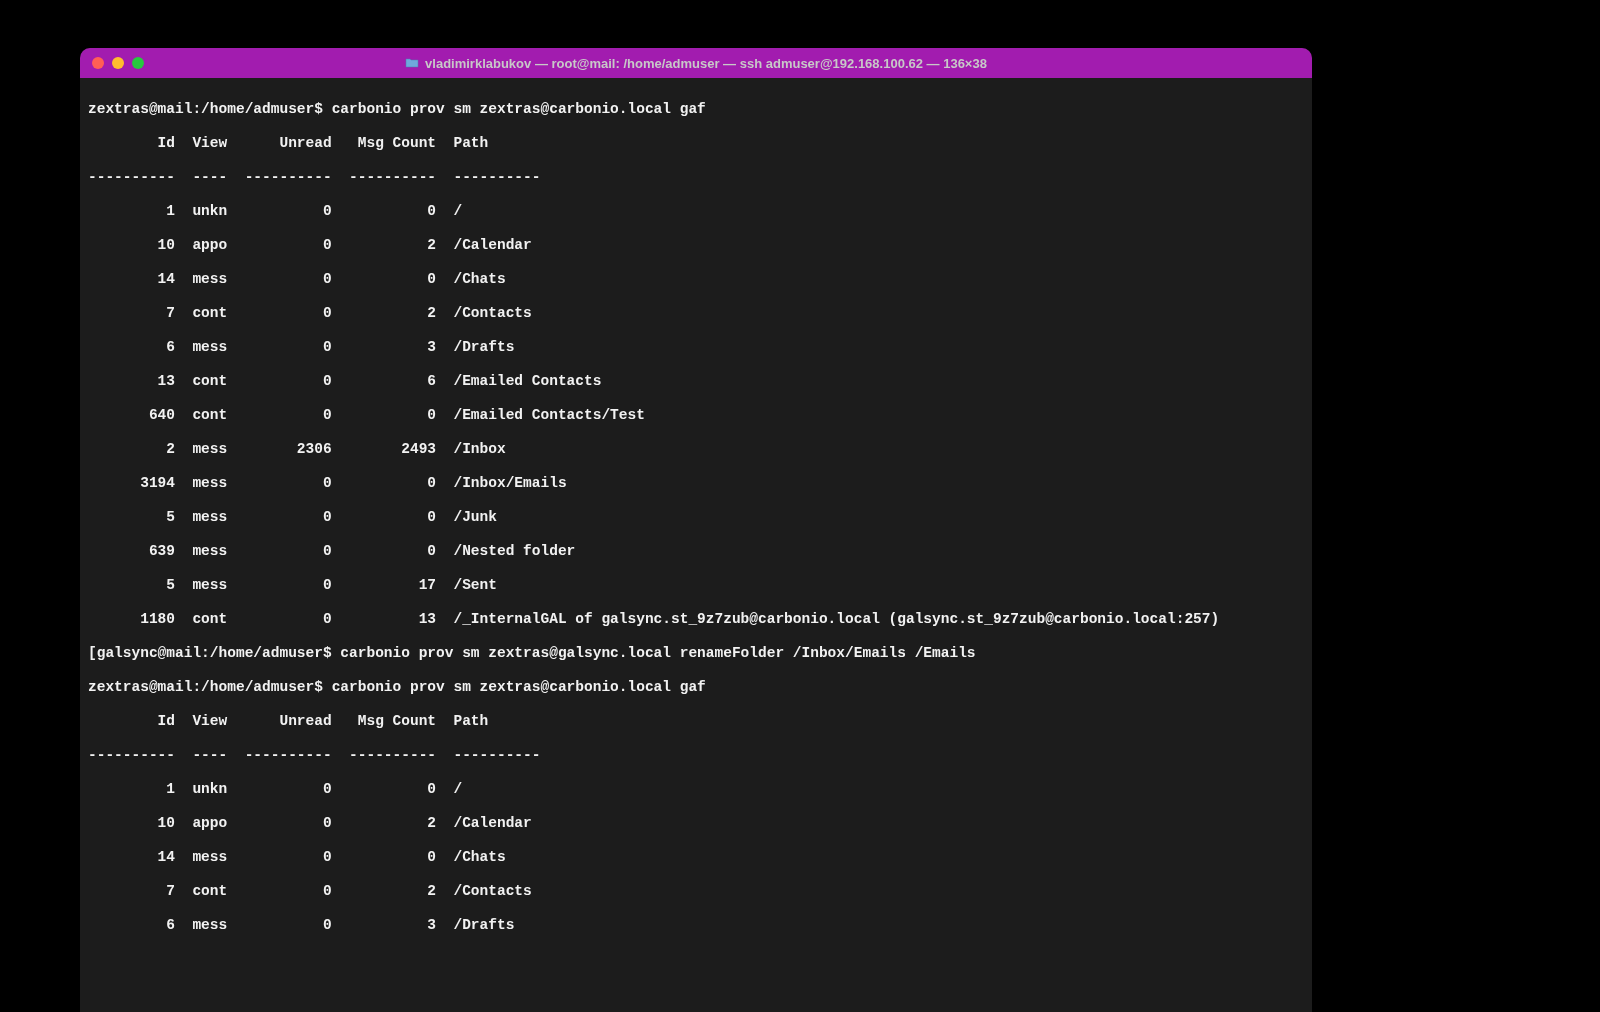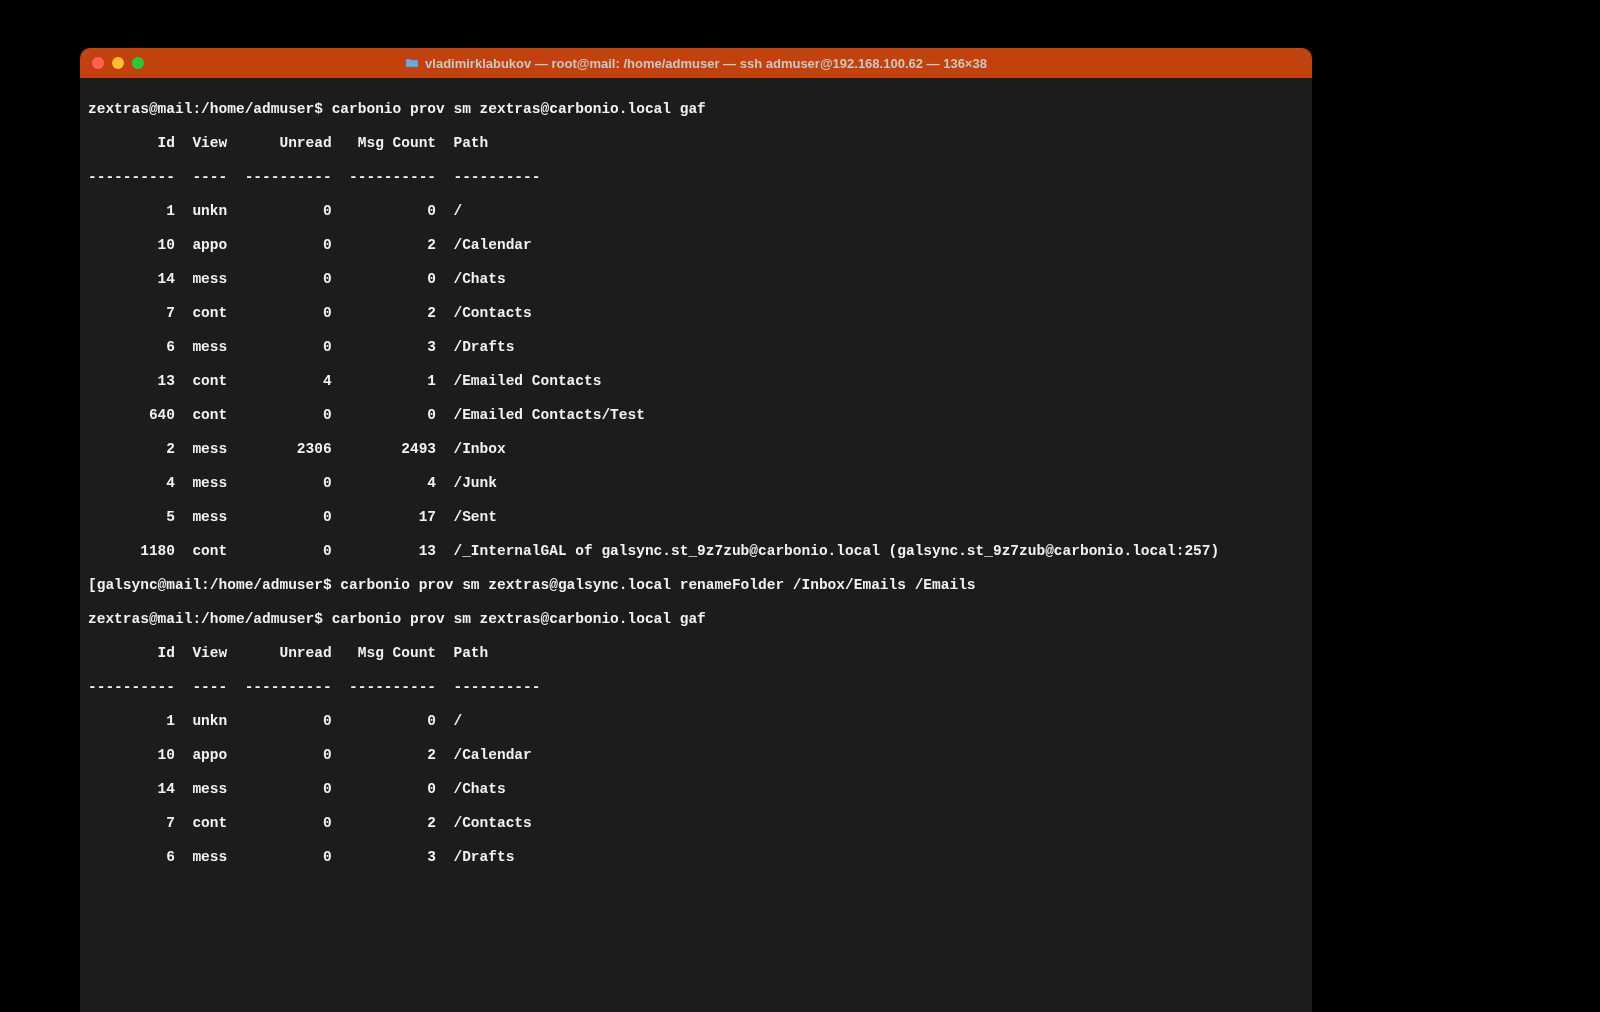--- a/index.html
+++ b/index.html
@@ -17,21 +17,21 @@
     left: 80px;
     top: 48px;
     width: 1232px;
     background: #1c1c1c;
     border-radius: 10px;
     box-shadow: 0 20px 60px rgba(0,0,0,0.8);
     overflow: hidden;
   }
   .titlebar {
     height: 30px;
-    background: #c2410c;
+    background: #a21caf;
     display: flex;
     align-items: center;
     padding: 0 10px;
     position: relative;
   }
   .traffic-lights {
     display: flex;
     gap: 8px;
     position: absolute;
     left: 12px;
@@ -97,24 +97,26 @@
 
   <div class="term-body">
 <div class="term-line"><span>zextras@mail:/home/admuser$ </span><span>carbonio prov sm zextras@carbonio.local gaf</span></div>
 <div class="term-line">        Id  View      Unread   Msg Count  Path</div>
 <div class="term-line">----------  ----  ----------  ----------  ----------</div>
 <div class="term-line">         1  unkn           0           0  /</div>
 <div class="term-line">        10  appo           0           2  /Calendar</div>
 <div class="term-line">        14  mess           0           0  /Chats</div>
 <div class="term-line">         7  cont           0           2  /Contacts</div>
 <div class="term-line">         6  mess           0           3  /Drafts</div>
-<div class="term-line">        13  cont           4           1  /Emailed Contacts</div>
+<div class="term-line">        13  cont           0           6  /Emailed Contacts</div>
 <div class="term-line">       640  cont           0           0  /Emailed Contacts/Test</div>
 <div class="term-line">         2  mess        2306        2493  /Inbox</div>
-<div class="term-line">         4  mess           0           4  /Junk</div>
+<div class="term-line">      3194  mess           0           0  /Inbox/Emails</div>
+<div class="term-line">         5  mess           0           0  /Junk</div>
+<div class="term-line">       639  mess           0           0  /Nested folder</div>
 <div class="term-line">         5  mess           0          17  /Sent</div>
 <div class="term-line">      1180  cont           0          13  /_InternalGAL of galsync.st_9z7zub@carbonio.local (galsync.st_9z7zub@carbonio.local:257)</div>
 <div class="term-line"><span>[galsync@mail:/home/admuser$ </span><span>carbonio prov sm zextras@galsync.local renameFolder /Inbox/Emails /Emails</span></div>
 <div class="term-line"><span>zextras@mail:/home/admuser$ </span><span>carbonio prov sm zextras@carbonio.local gaf</span></div>
 <div class="term-line">        Id  View      Unread   Msg Count  Path</div>
 <div class="term-line">----------  ----  ----------  ----------  ----------</div>
 <div class="term-line">         1  unkn           0           0  /</div>
 <div class="term-line">        10  appo           0           2  /Calendar</div>
 <div class="term-line">        14  mess           0           0  /Chats</div>
 <div class="term-line">         7  cont           0           2  /Contacts</div>

